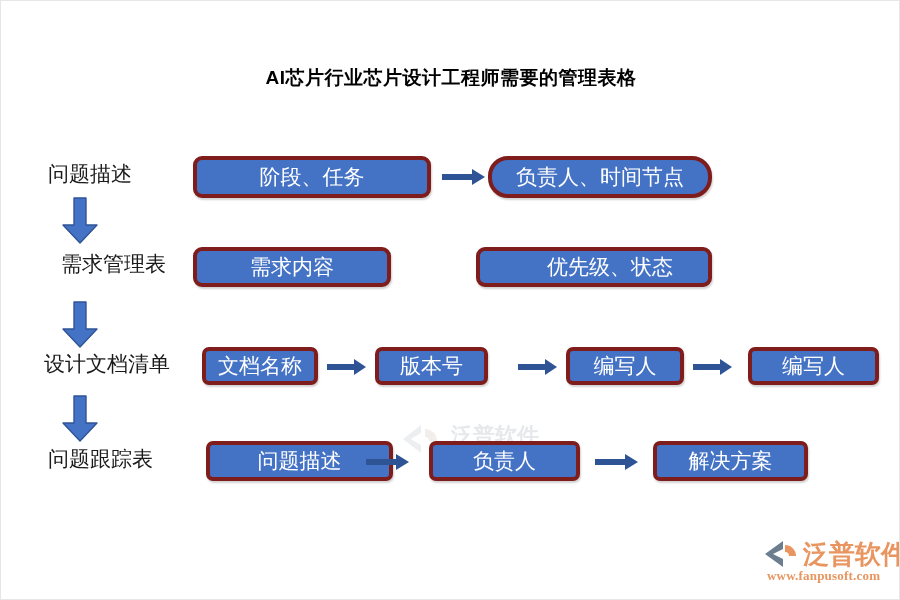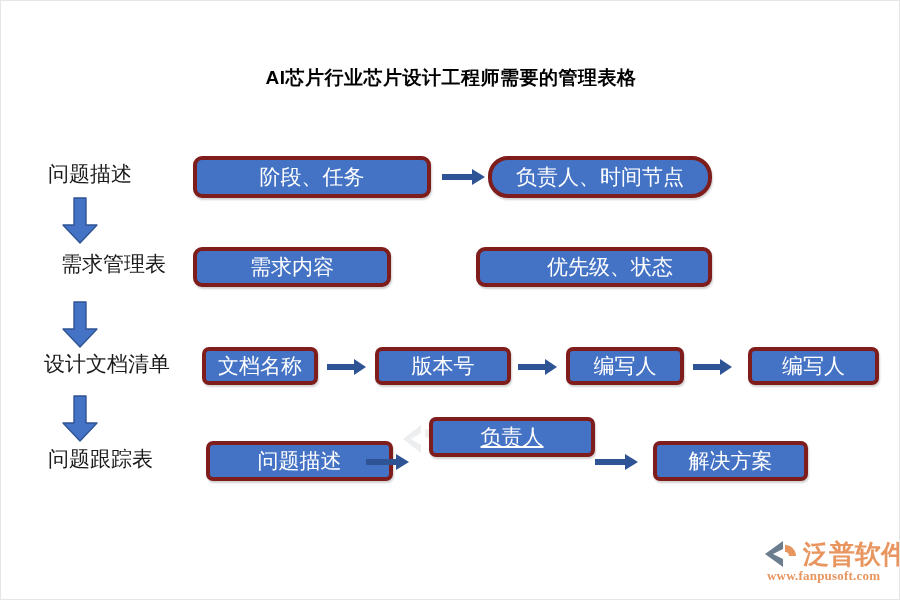--- a/index.html
+++ b/index.html
@@ -196,21 +196,21 @@
   <div class="row-label" style="left:43px; top:353px;">设计文档清单</div>
 
   <div class="node-box flat" style="left:201px; top:346px; width:116px; height:38px;">文档名称</div>
 
   <span class="h-arrow" style="left:326px; top:356px; width:40px;">
     <svg width="40" height="20" viewBox="0 0 40 20">
       <path d="M0 7 H27 V2 L39 10 L27 18 V13 H0 Z" fill="#2f5496"></path>
     </svg>
   </span>
 
-  <div class="node-box flat" style="left:374px; top:346px; width:136px; height:38px;">版本号</div>
+  <div class="node-box flat" style="left:374px; top:346px; width:113px; height:38px;">版本号</div>
 
   <span class="h-arrow" style="left:517px; top:356px; width:40px;">
     <svg width="40" height="20" viewBox="0 0 40 20">
       <path d="M0 7 H27 V2 L39 10 L27 18 V13 H0 Z" fill="#2f5496"></path>
     </svg>
   </span>
 
   <div class="node-box flat" style="left:565px; top:346px; width:118px; height:38px;">编写人</div>
 
   <span class="h-arrow" style="left:692px; top:356px; width:40px;">
@@ -241,21 +241,21 @@
   <div class="row-label" style="left:47px; top:448px;">问题跟踪表</div>
 
   <div class="node-box flat" style="left:205px; top:440px; width:187px; height:40px;">问题描述</div>
 
   <span class="h-arrow" style="left:365px; top:450px; width:44px;">
     <svg width="44" height="22" viewBox="0 0 44 22">
       <path d="M0 8 H30 V3 L43 11 L30 19 V14 H0 Z" fill="#2f5496"></path>
     </svg>
   </span>
 
-  <div class="node-box flat" style="left:428px; top:416px; width:166px; height:40px;text-decoration:underline;">负责人</div>
+  <div class="node-box flat" style="left:428px; top:440px; width:151px; height:40px;">负责人</div>
 
   <span class="h-arrow" style="left:594px; top:450px; width:44px;">
     <svg width="44" height="22" viewBox="0 0 44 22">
       <path d="M0 8 H30 V3 L43 11 L30 19 V14 H0 Z" fill="#2f5496"></path>
     </svg>
   </span>
 
   <div class="node-box flat" style="left:652px; top:440px; width:155px; height:40px;">解决方案</div>
 
   <div id="brand-logo">

